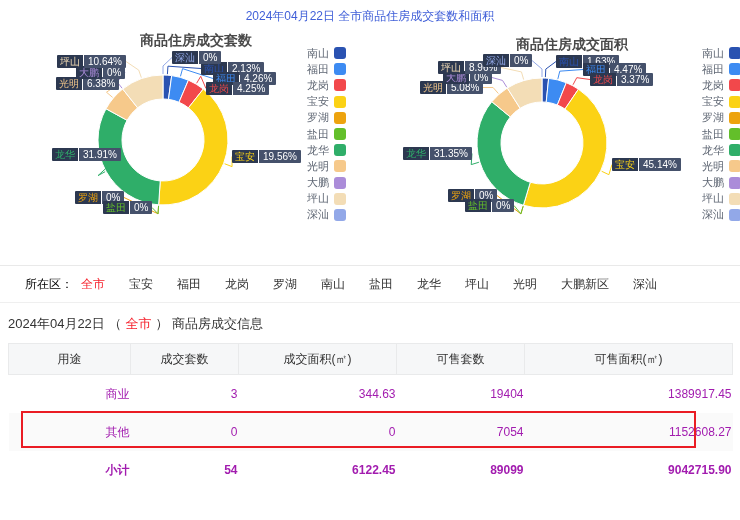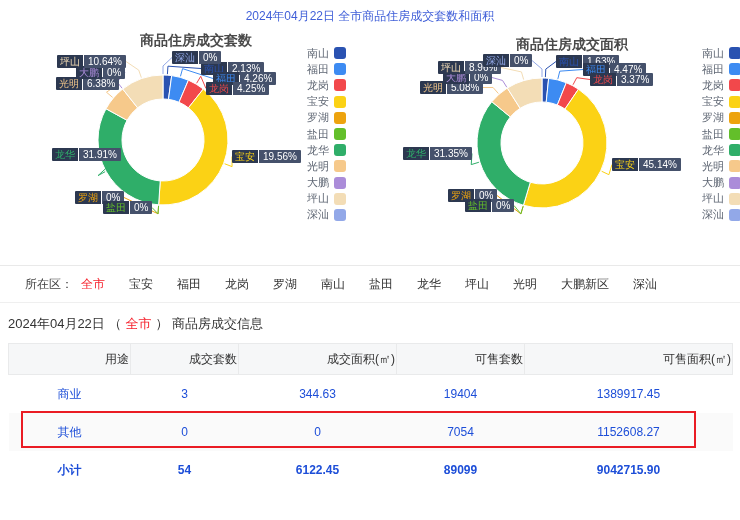--- a/index.html
+++ b/index.html
@@ -20,31 +20,31 @@
   .callout{position:absolute;display:flex;font-size:10px;line-height:13px;white-space:nowrap;z-index:2}
   .callout .n{background:#2c3850;padding:0 3px;border-radius:1px 0 0 1px}
   .callout .v{background:#45516b;color:#fff;padding:0 4px;margin-left:1px;border-radius:0 1px 1px 0}
   .legend{position:absolute;top:15px;width:46px;z-index:2}
   .c0 .legend{left:300px}
   .c1 .legend{left:325px}
   .legend-item{display:flex;align-items:center;justify-content:flex-end;height:16.2px;font-size:11px;color:#5e6673;cursor:pointer}
   .legend-item .sw{width:12px;height:12px;border-radius:3px;margin-left:5px;flex:0 0 12px}
   
   .filter-row{height:37px;display:flex;align-items:center;padding-left:25px;border-bottom:1px solid #efefef;box-sizing:border-box;font-size:12px;background:#fff}
-  .filter-label{color:#404040;margin-right:8px}
+  .filter-label{color:#000000;margin-right:8px}
   .filter-opt{margin-right:24px;color:#333;cursor:pointer}
   .filter-opt.active{color:#f5222d}
   
   .section-title{height:40px;box-sizing:border-box;padding:12px 0 0 8px;font-size:13px;color:#333}
   .section-title .sp{margin:0 0}
   .section-title .red{color:#f5222d;margin:0 4px}
   
   table{border-collapse:collapse;margin:0 8px;width:724px;table-layout:fixed;font-size:12px}
-  thead th{height:28px;font-weight:normal;background:#f6f7f8;border:1px solid #e9eaeb;color:#333;text-align:right}
-  tbody td{height:36px;text-align:center;color:#1d4ed8}
+  thead th{height:28px;font-weight:normal;background:#f6f7f8;border:1px solid #e9eaeb;color:#333;text-align:center}
+  tbody td{height:36px;text-align:right;color:#a21caf}
   tbody tr.alt{background:#fafafa}
   tbody tr.total td{font-weight:bold}
   
   .annotation{position:absolute;left:21px;top:411px;width:675px;height:37px;border:2px solid #ea1c24;box-sizing:border-box;z-index:5;pointer-events:none}
 </style>
 </head>
 <body>
 
 <div class="top-section">
   <div class="page-title">2024年04月22日 全市商品住房成交套数和面积</div>

